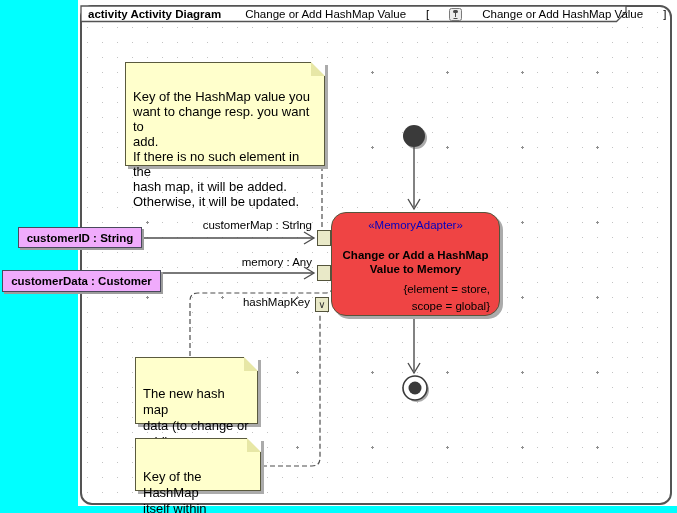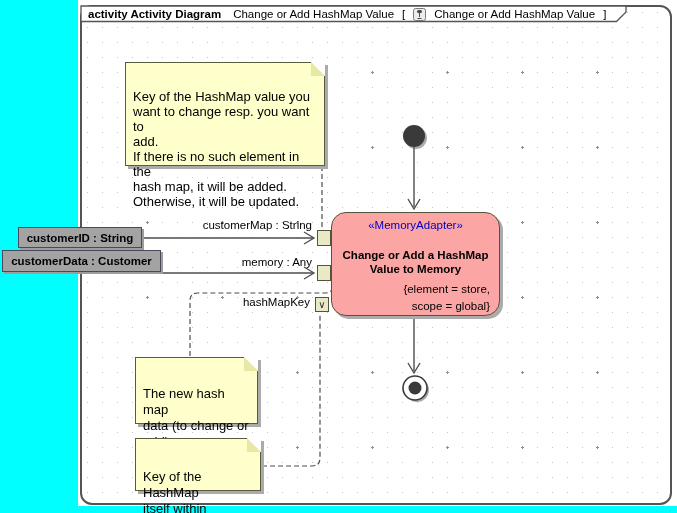--- a/index.html
+++ b/index.html
@@ -10,41 +10,41 @@
   .cyan-bottom{left:0;top:506px;width:677px;height:7px;background:#00FFFF;}
   .frame{left:80px;top:5px;width:592px;height:500px;box-sizing:border-box;
          border:2px solid #545454;border-radius:12px;background-color:#fff;
          background-image:
            radial-gradient(circle,#8f8f8f 1.1px,transparent 1.4px),
            radial-gradient(circle,#c3c3c3 0.8px,transparent 1px);
          background-size:75px 75px,15px 15px;
          background-position:28px 28px,13px 13px;}
   svg.overlay{position:absolute;left:0;top:0;z-index:2;pointer-events:none;}
   .title-text{left:88px;top:7px;height:14px;display:flex;align-items:center;
-              gap:8px;font-size:11.5px;z-index:3;white-space:nowrap;}
+              gap:20px;font-size:11.5px;z-index:3;white-space:nowrap;}
   .title-text .bold{font-weight:bold;margin-right:4px;}
   .note{background:#FFFFCC;border:1px solid #5a5a3e;box-shadow:3px 3px 0 #ababab;
         font-size:13px;line-height:15px;white-space:pre-line;z-index:3;
         box-sizing:border-box;padding:11px 7px 16px 7px;}
   .note::before{content:"";position:absolute;top:-1px;right:-1px;width:0;height:0;
         border-style:solid;border-width:0 14px 14px 0;
         border-color:#fff #fff #e7e7a6 #e7e7a6;}
   .action{left:331px;top:212px;width:169px;height:104px;box-sizing:border-box;
-        background:#fca5a5;border:1.4px solid #54543c;border-radius:15px;
+        background:#ef4444;border:1.4px solid #54543c;border-radius:15px;
         box-shadow:3px 3px 0 #ababab;z-index:3;}
   .stereotype{margin-top:6px;text-align:center;color:#0000C0;font-size:11.5px;}
   .action-name{margin-top:17px;text-align:center;font-weight:bold;font-size:11.5px;
         line-height:14px;white-space:pre-line;}
   .action-tags{margin-top:5px;text-align:right;padding-right:9px;font-size:11.5px;
         line-height:17px;white-space:pre-line;}
   .pin{width:14px;height:16px;box-sizing:border-box;background:#E9E9C8;
         border:1px solid #54543c;z-index:4;}
   .pin-glyph{font-size:10px;line-height:14px;text-align:center;color:#333;}
   .pin-label{font-size:11.5px;text-align:right;z-index:3;white-space:nowrap;}
-  .param{box-sizing:border-box;background:#a3a3a3;border:1.4px solid #49495c;
+  .param{box-sizing:border-box;background:#f0abfc;border:1.4px solid #49495c;
         box-shadow:2px 2px 0 #9d9d9d;display:flex;align-items:center;
         justify-content:center;font-weight:bold;font-size:11.5px;z-index:4;}
 </style>
 </head>
 <body>
 
 <div class="canvas">
 
   <div class="abs cyan-left"></div>
   <div class="abs cyan-bottom"></div>
@@ -123,17 +123,17 @@
     <div class="pin-glyph">∨</div>
   </div>
 
   <div class="abs pin-label" style="left:190px;top:219px;width:122px;">customerMap : String</div>
   <div class="abs pin-label" style="left:200px;top:256px;width:112px;">memory : Any</div>
   <div class="abs pin-label" style="left:200px;top:296px;width:110px;">hashMapKey</div>
 
   <div class="abs param" style="left:18px;top:227px;width:124px;height:21px;">
     <span>customerID : String</span>
   </div>
-  <div class="abs param" style="left:2px;top:250px;width:159px;height:22px;align-items:center;">
+  <div class="abs param" style="left:2px;top:270px;width:159px;height:22px;align-items:center;">
     <span>customerData : Customer</span>
   </div>
 
 </div>
 
 </body></html>

